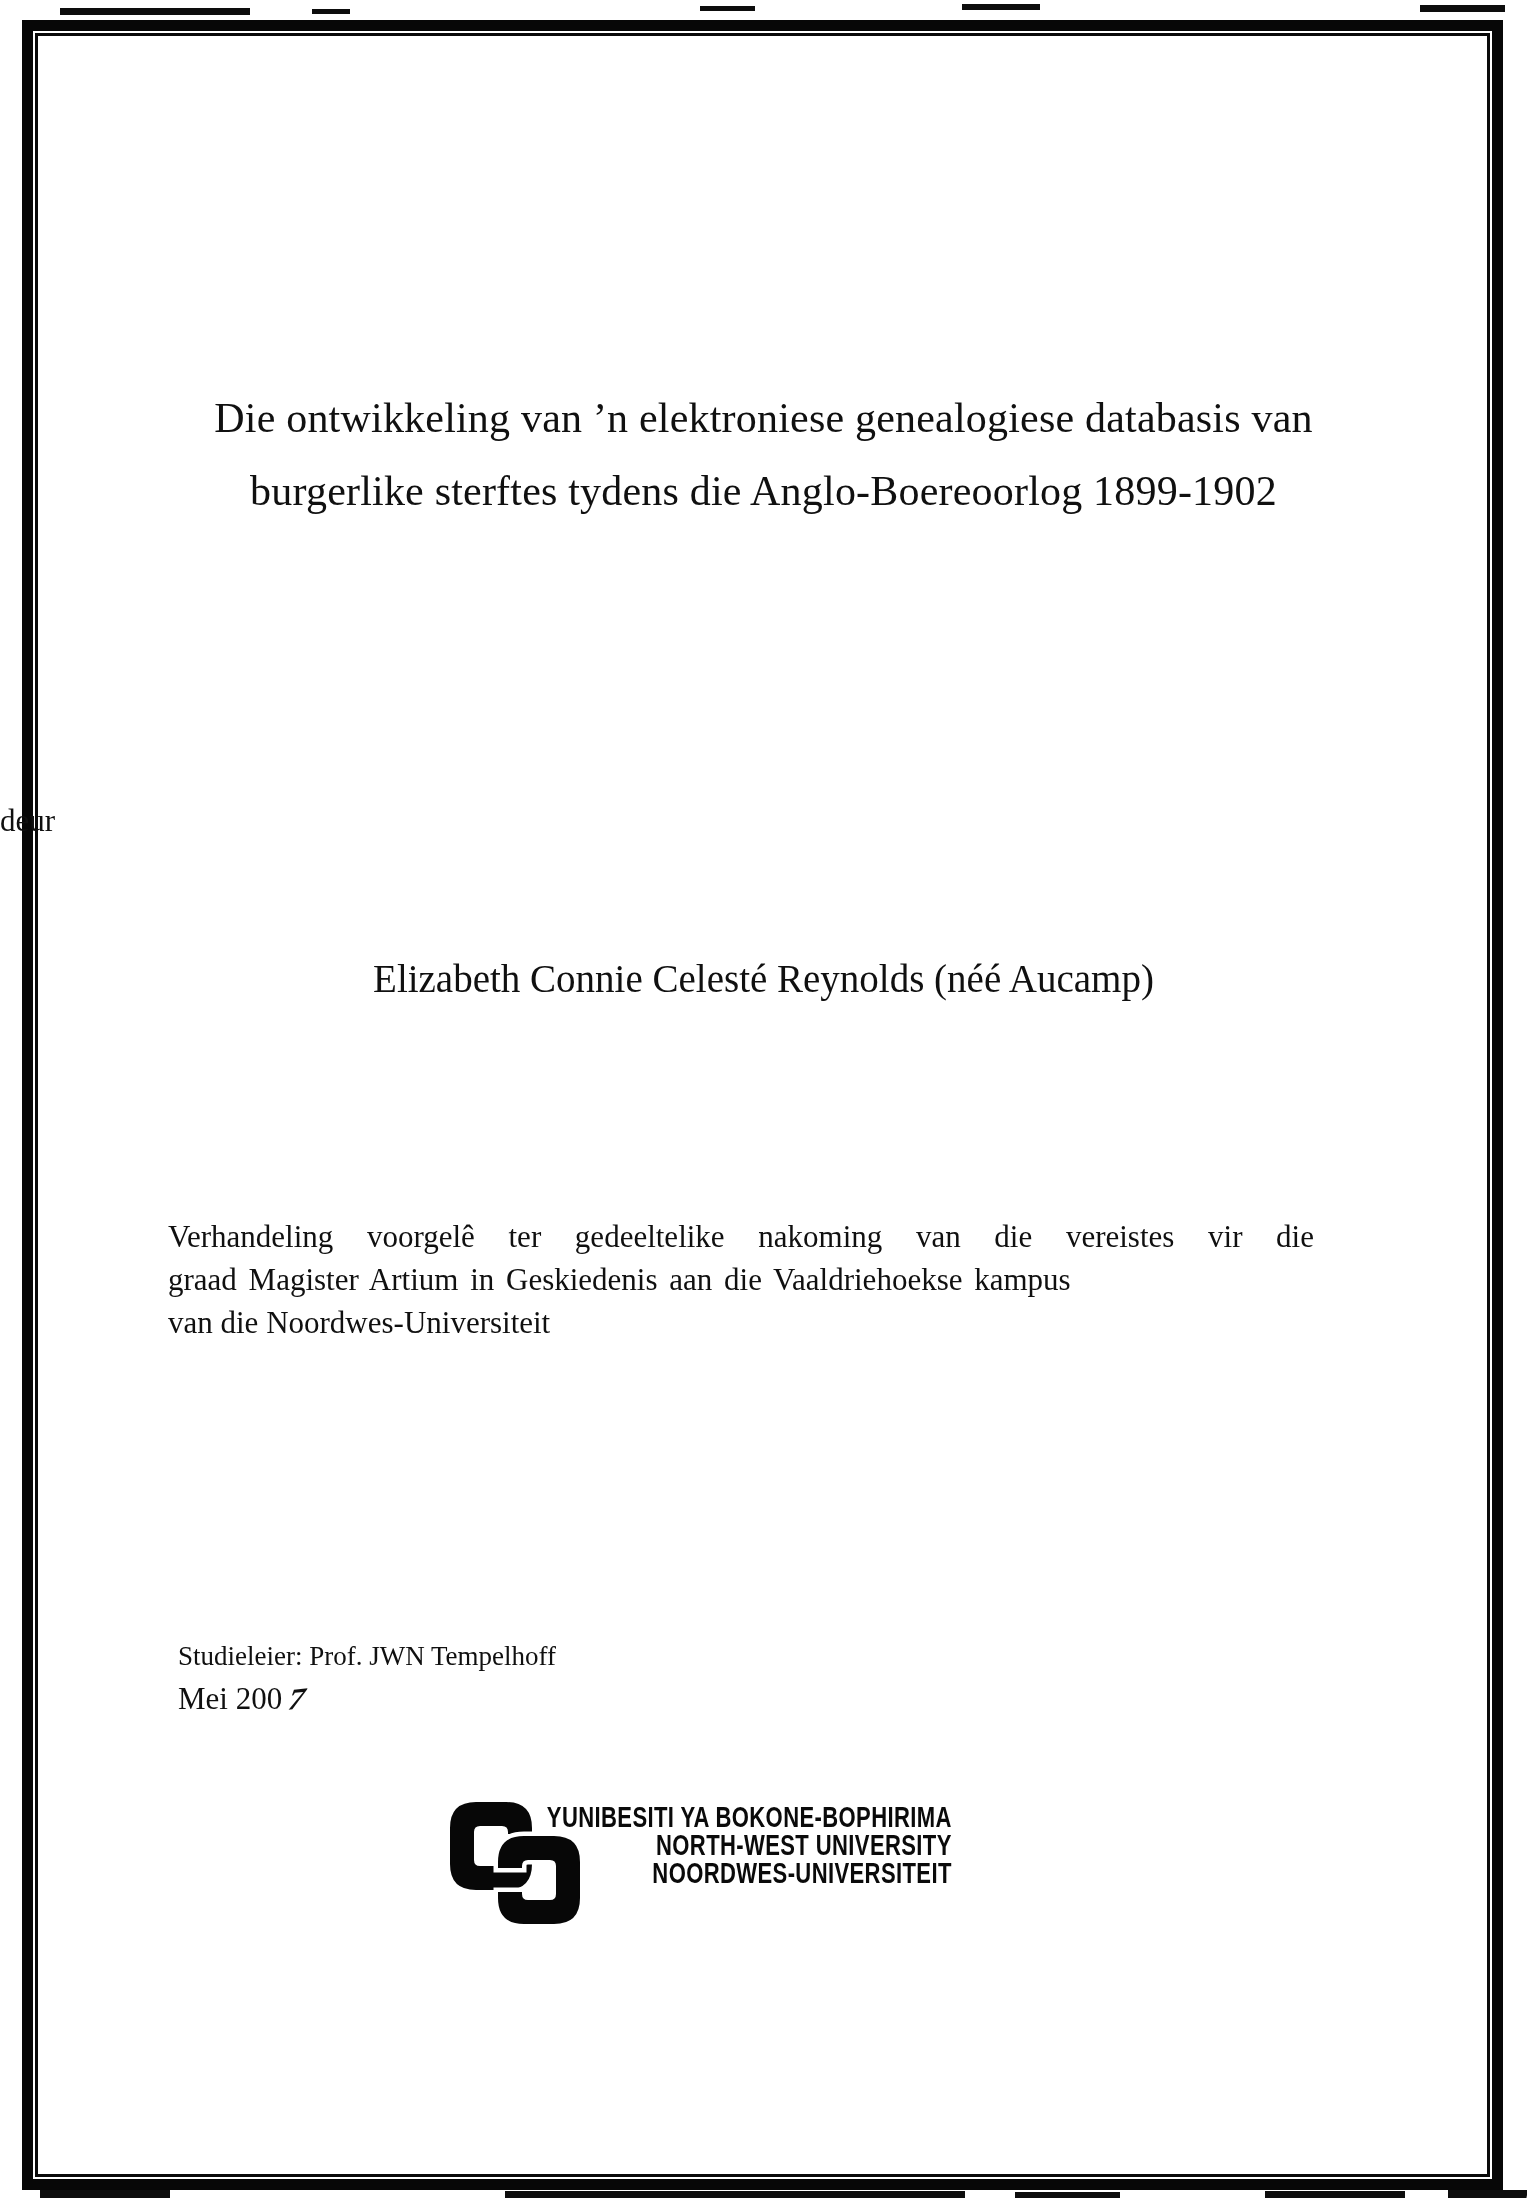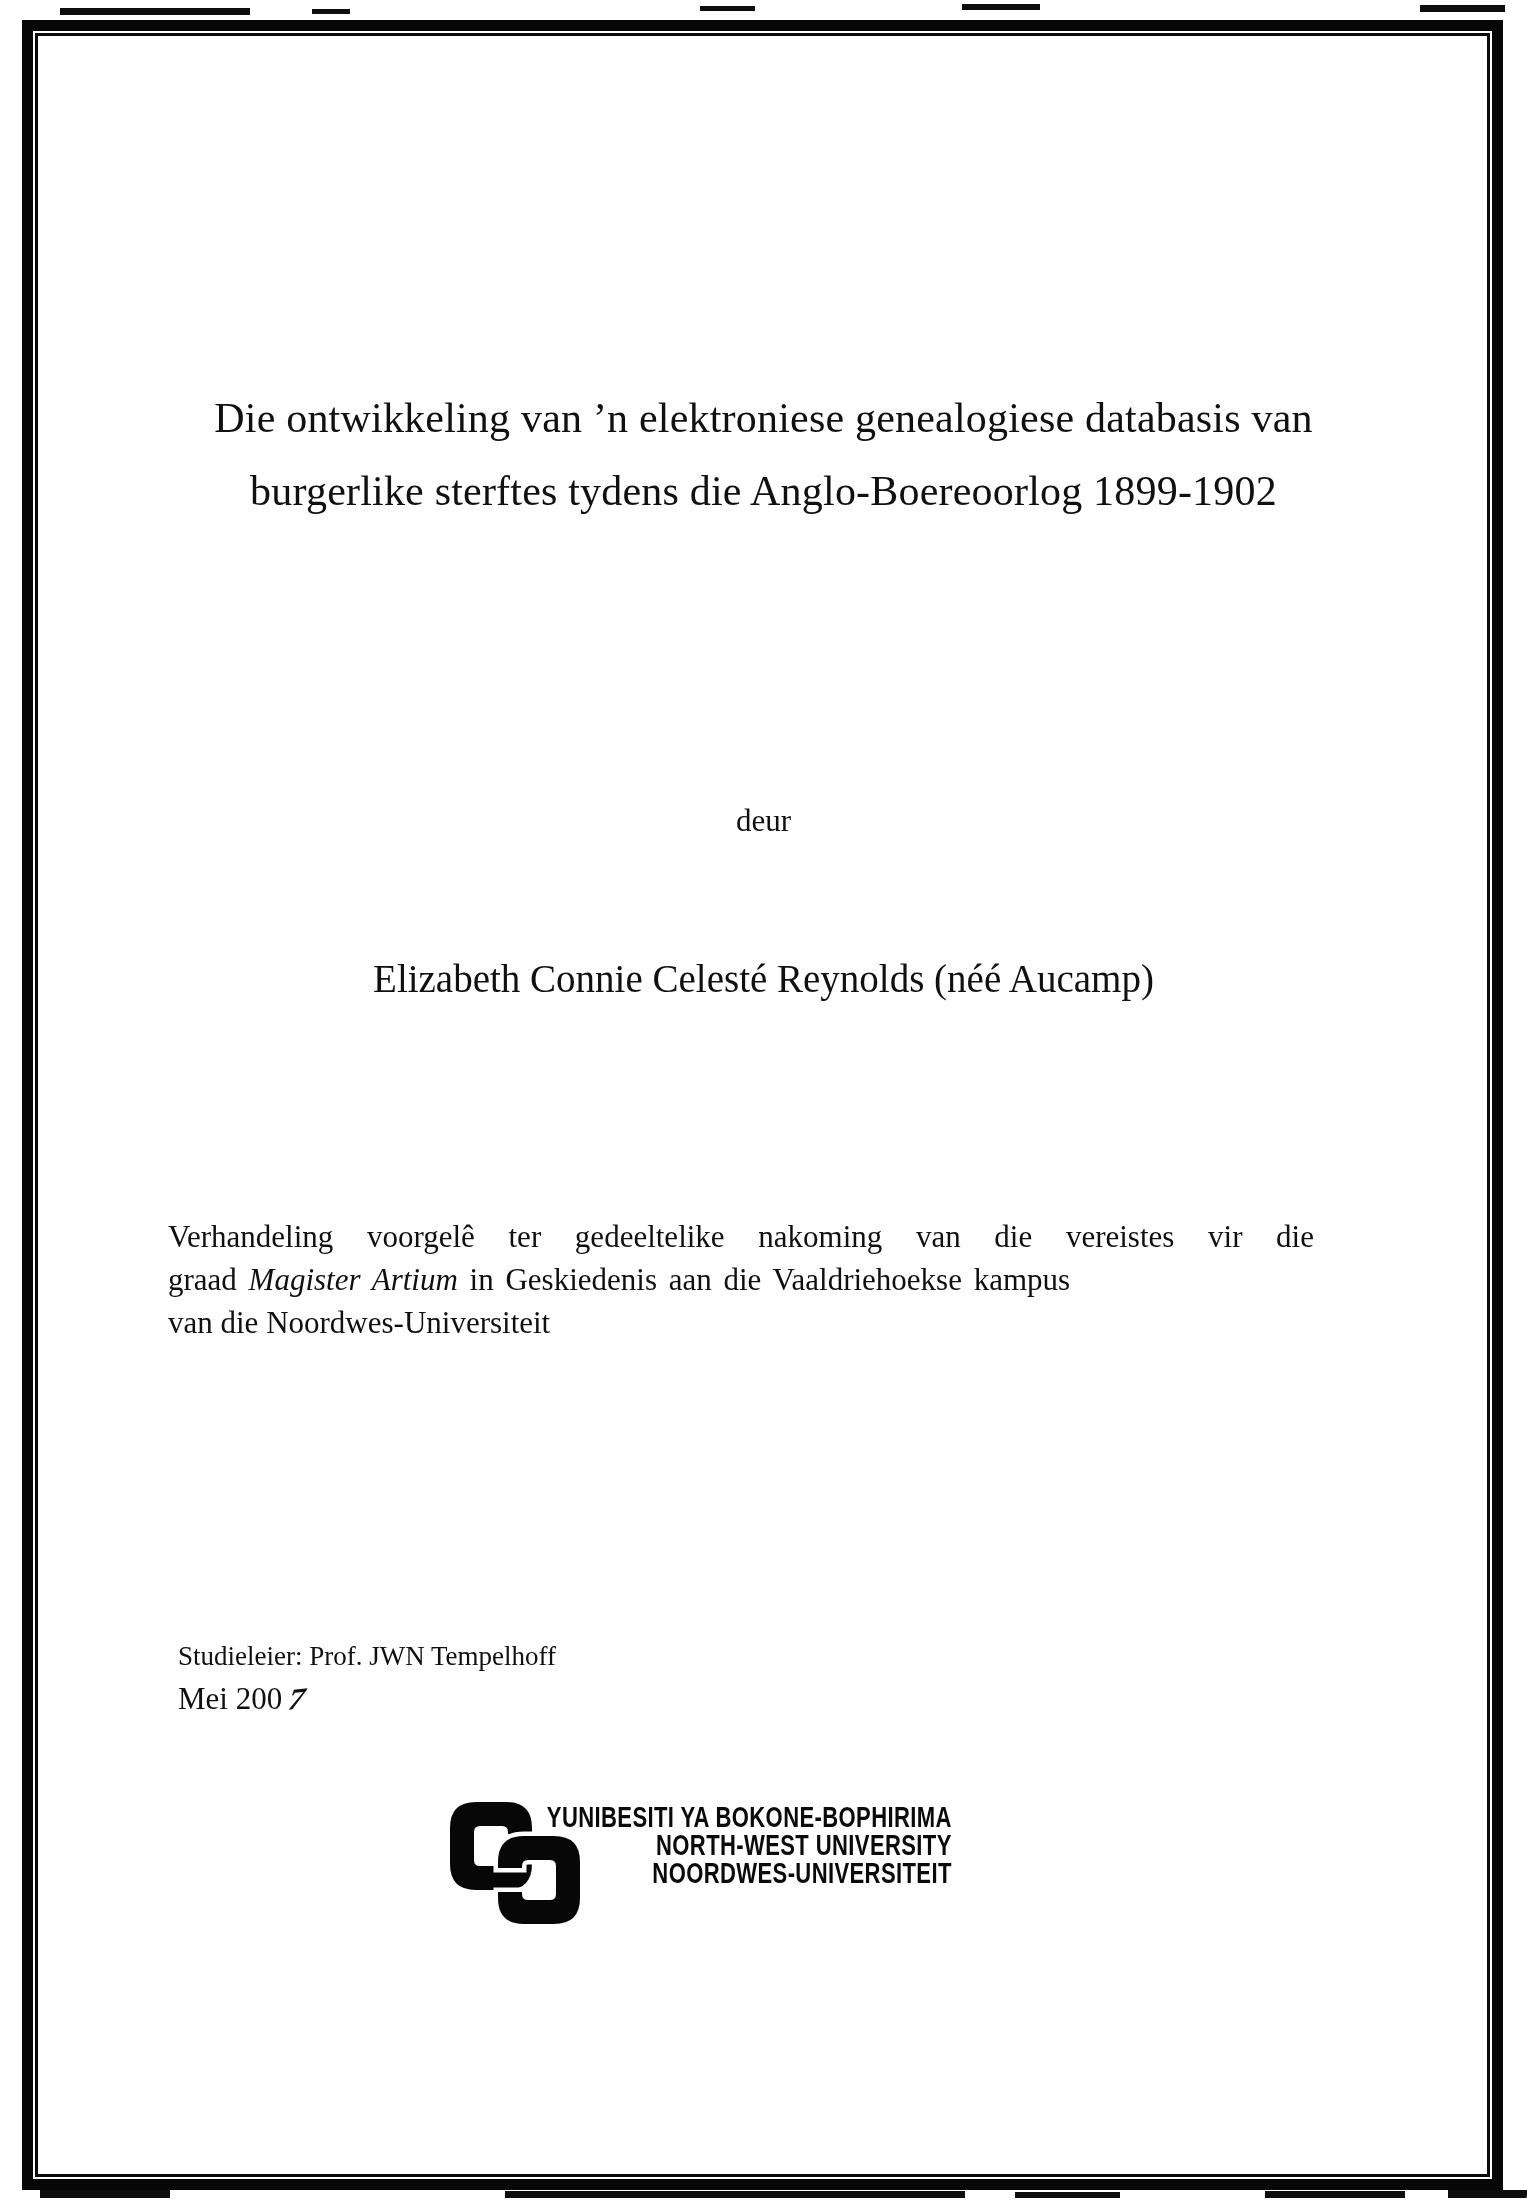--- a/index.html
+++ b/index.html
@@ -23,33 +23,33 @@
   
   .artifact{position:absolute;background:#0d0d0d;}
 
   .title{
     position:absolute;left:0;right:0;top:382px;
     text-align:center;font-size:42px;line-height:73px;
     letter-spacing:0.2px;white-space:nowrap;
   }
   .byline{
     position:absolute;left:0;right:0;top:803px;
-    text-align:center;font-size:31px;line-height:36px;
+    font-size:31px;line-height:36px;
   }
   .author{
     position:absolute;left:0;right:0;top:956px;
     text-align:center;font-size:39px;line-height:46px;white-space:nowrap;
   }
   .degree{
     position:absolute;left:168px;width:1146px;top:1215px;
     font-size:31px;line-height:43px;
   }
   .degree .justify{text-align:justify;text-align-last:justify;}
   .degree .l2{white-space:nowrap;word-spacing:4px;}
-  .degree .it{font-style:italic;}
+  .degree .it{}
   .supervisor{
     position:absolute;left:178px;top:1635px;
     font-size:27px;line-height:43px;white-space:nowrap;
   }
   .dateline{
     position:absolute;left:178px;top:1677px;
     font-size:31px;line-height:43px;white-space:nowrap;
   }
   .seven{
     display:inline-block;

